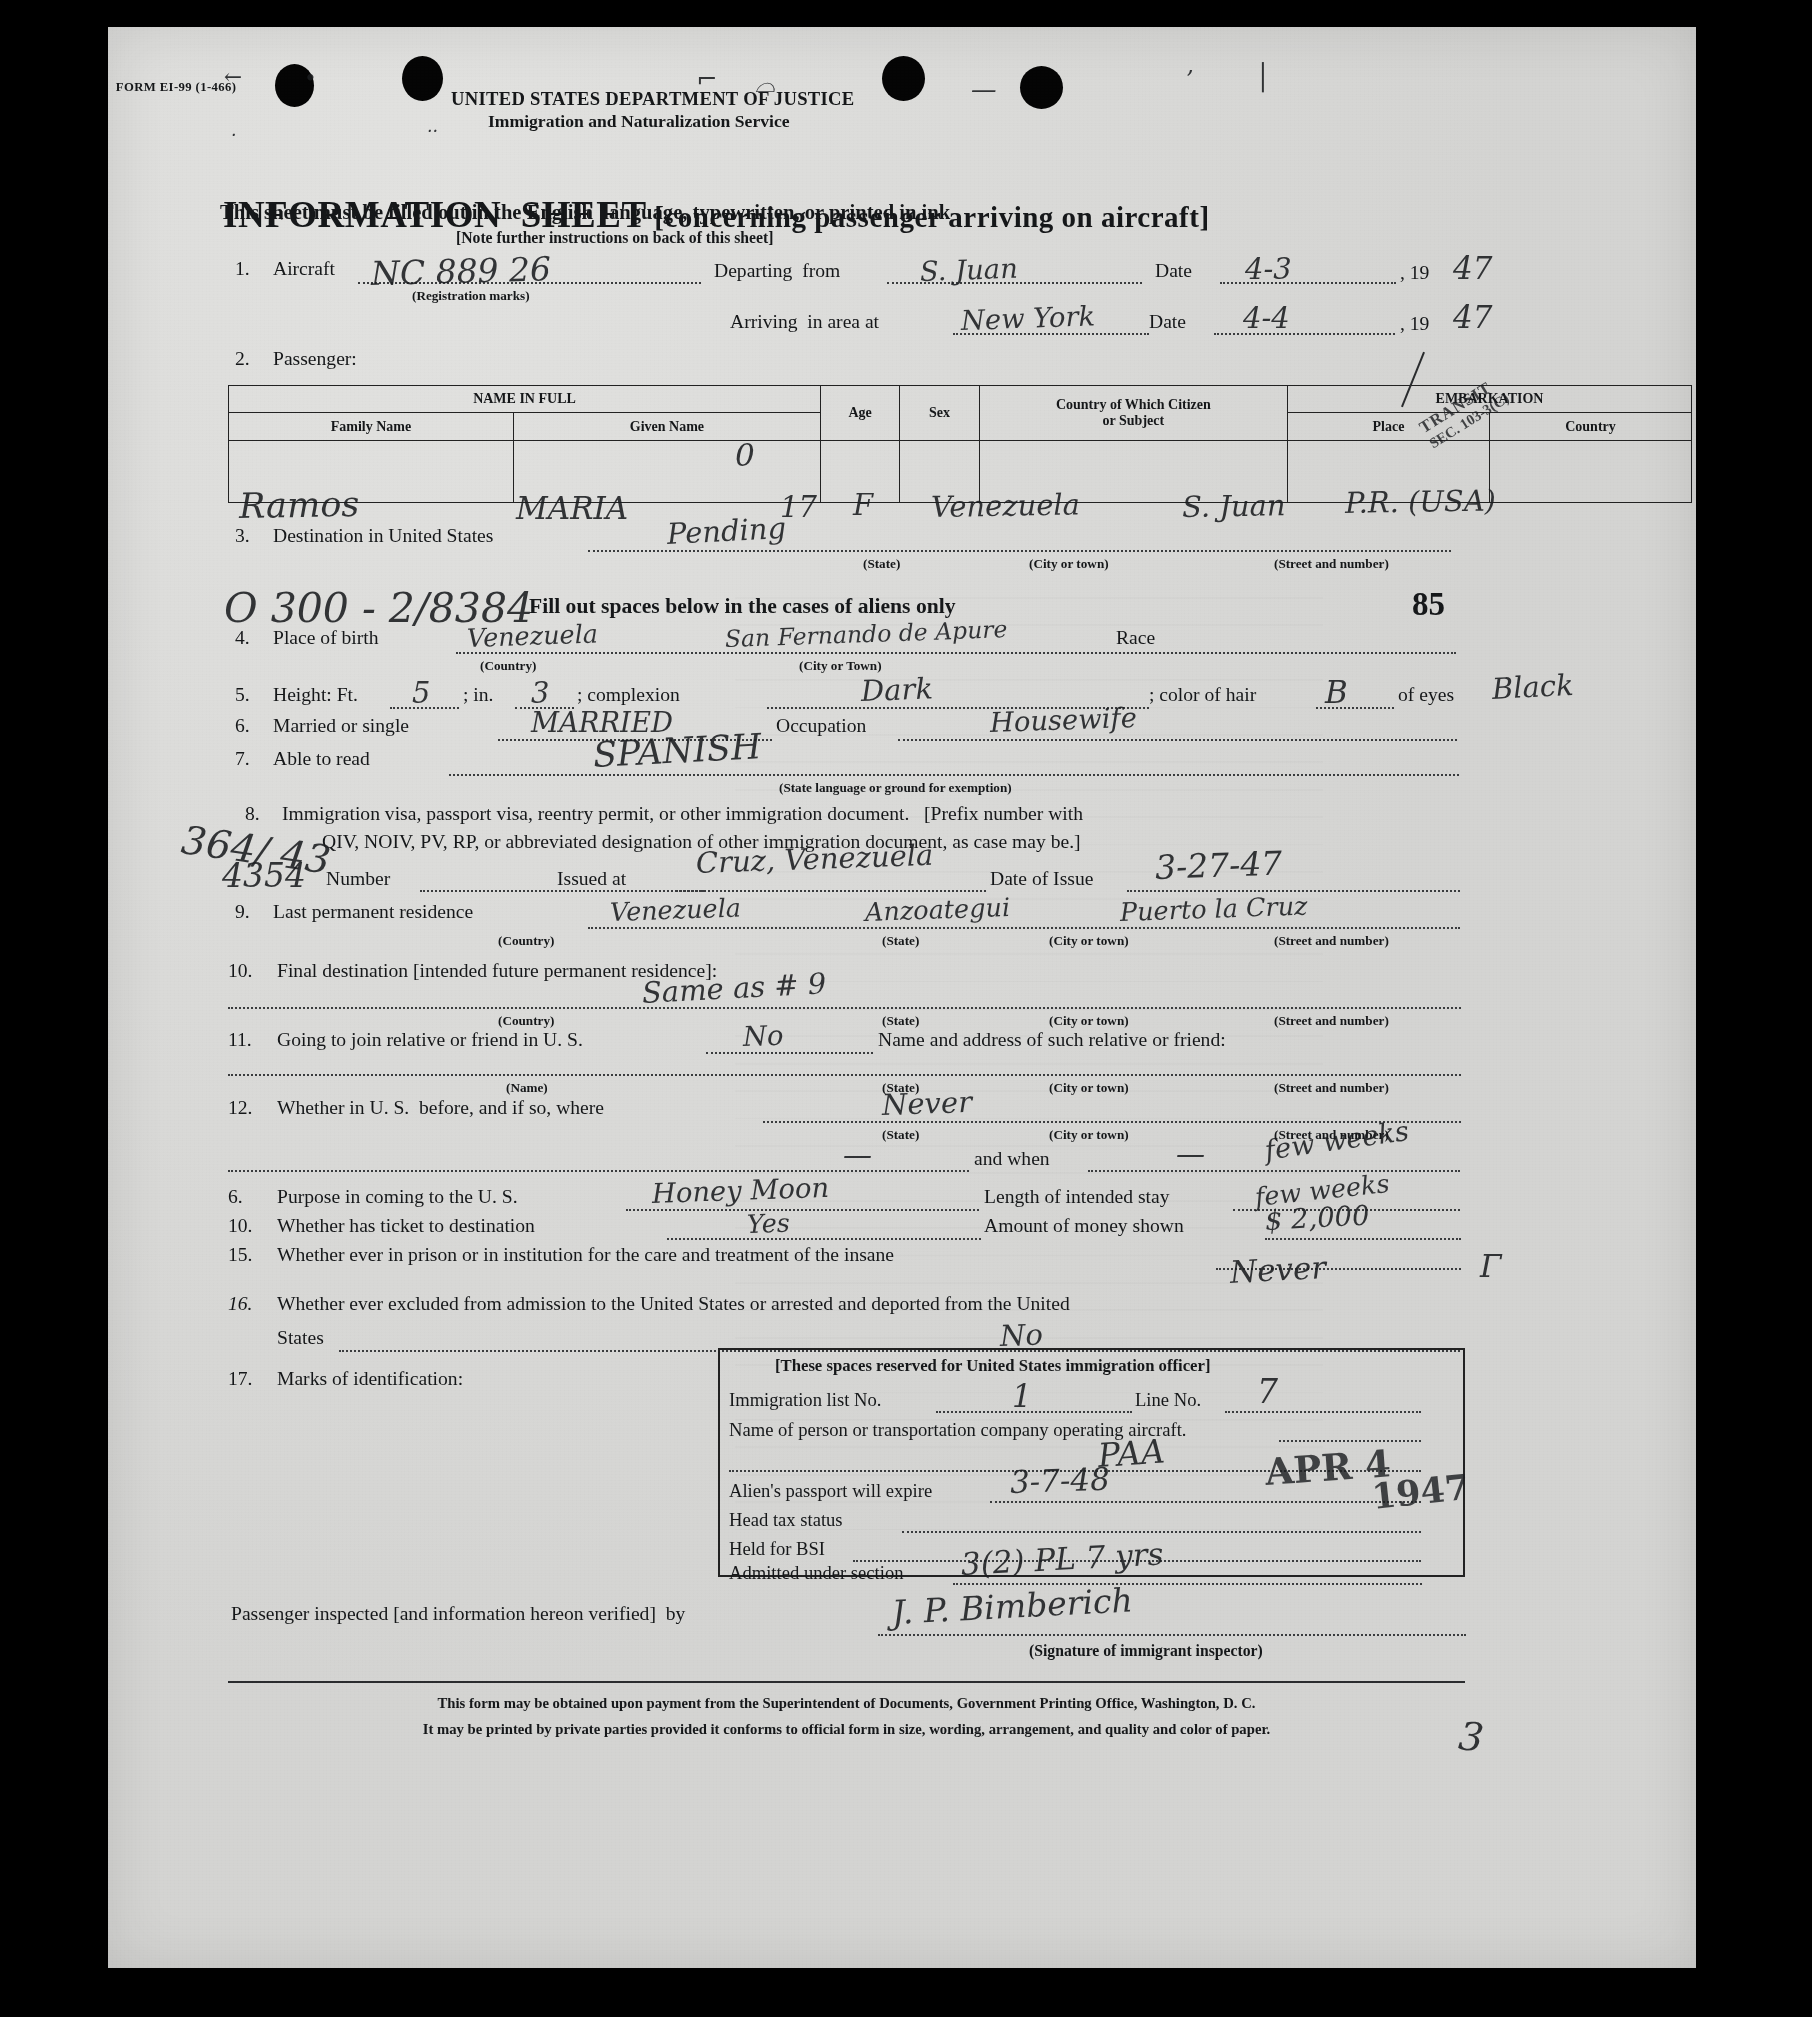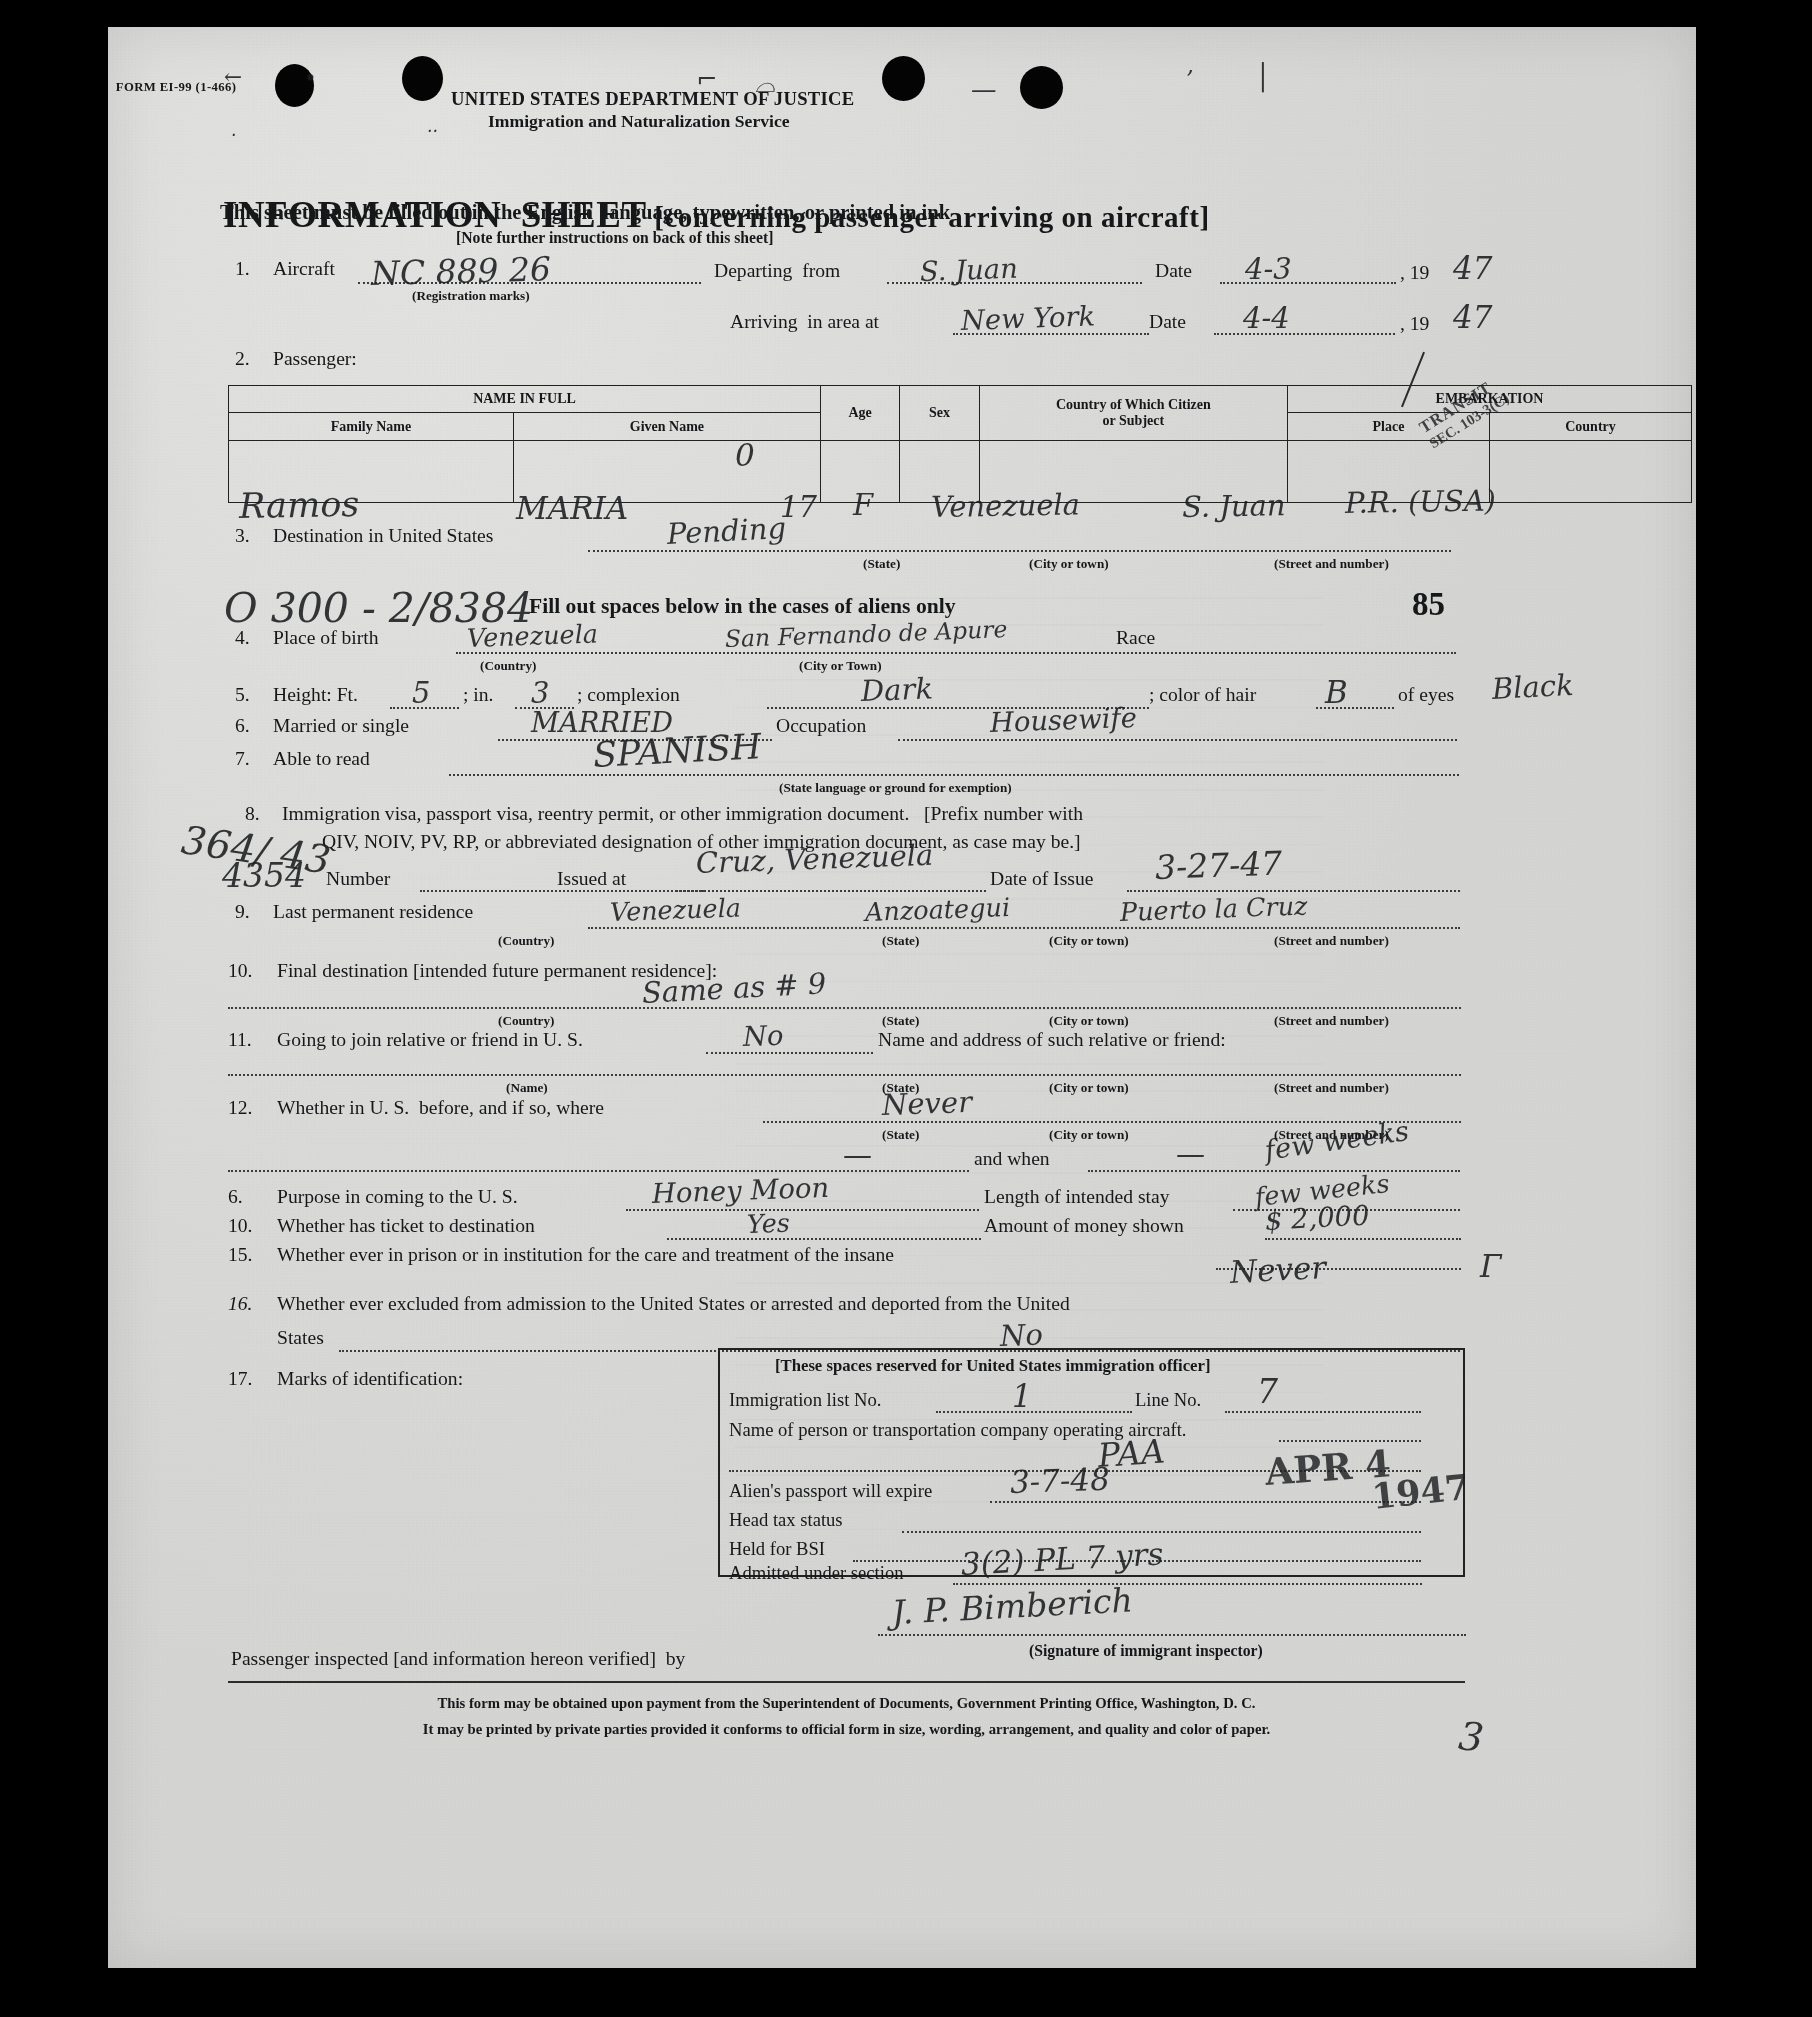--- a/index.html
+++ b/index.html
@@ -355,21 +355,21 @@
   <div class="p lbl" style="left:621px;top:1511px;font-size:18.6px;">Held for BSI</div>
   <div class="dots" style="left:745px;top:1533px;width:568px;"></div>
 
   <div class="p lbl" style="left:621px;top:1535px;font-size:18.6px;">Admitted under section</div>
   <div class="dots" style="left:845px;top:1556px;width:469px;"></div>
   <div class="hw" style="left:853px;top:1519px;font-size:31px;transform:rotate(-3deg);">3(2) PL 7 yrs</div>
 
   <div class="hw" style="left:1157px;top:1423px;font-size:37px;font-style:normal;font-weight:bold;transform:rotate(-4deg);opacity:.8;">APR 4</div>
   <div class="hw" style="left:1264px;top:1449px;font-size:35px;font-style:normal;font-weight:bold;transform:rotate(-6deg);opacity:.8;">1947</div>
 
-  <div class="p lbl" style="left:123px;top:1576px;margin-top:45px;">Passenger inspected [and information hereon verified]  by</div>
+  <div class="p lbl" style="left:123px;top:1576px;">Passenger inspected [and information hereon verified]  by</div>
   <div class="dots" style="left:770px;top:1607px;width:588px;"></div>
   <div class="hw" style="left:784px;top:1566px;font-size:33px;transform:rotate(-3deg);">J. P. Bimberich</div>
   <div class="p cap" style="left:921px;top:1615px;font-size:15.7px;">(Signature of immigrant inspector)</div>
 
   <div class="line" style="left:120px;top:1654px;width:1237px;"></div>
   <div class="p footer" style="left:120px;top:1668px;width:1237px;">This form may be obtained upon payment from the Superintendent of Documents, Government Printing Office, Washington, D. C.</div>
   <div class="p footer" style="left:120px;top:1694px;width:1237px;">It may be printed by private parties provided it conforms to official form in size, wording, arrangement, and quality and color of paper.</div>
   <div class="hw" style="left:1351px;top:1686px;font-size:39px;transform:rotate(6deg);">3</div>
 
   <div style="position:absolute;left:627px;top:549px;width:588px;height:980px;opacity:.05;background:repeating-linear-gradient(0deg, transparent 0 25.5px, rgba(0,0,0,.35) 25.5px 27.4px);pointer-events:none;"></div>

